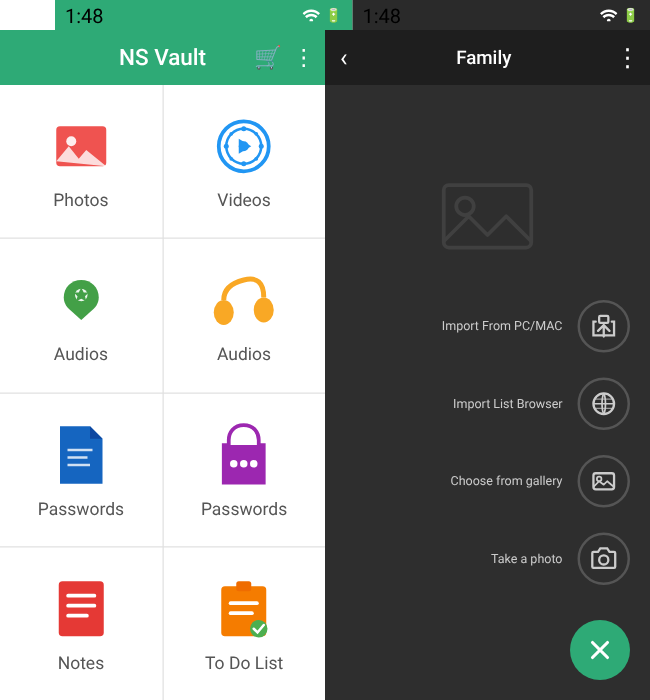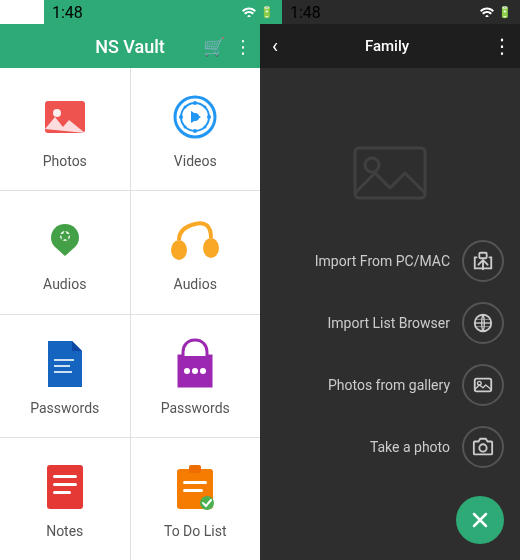--- a/index.html
+++ b/index.html
@@ -156,21 +156,21 @@
 
     .action-row {
       display: flex;
       align-items: center;
       justify-content: space-between;
       width: 100%;
       padding: 8px 0;
     }
     .action-label {
       color: #ccc;
-      font-size: 14px;
+      font-size: 10px;
       text-align: right;
       flex: 1;
     }
     .action-btn {
       width: 42px;
       height: 42px;
       border-radius: 50%;
       border: 2px solid #555;
       display: flex;
       align-items: center;
@@ -381,21 +381,21 @@
             <circle cx="12" cy="12" r="9" stroke="#ccc" stroke-width="2"></circle>
             <path d="M12 3 C10 7 10 17 12 21" stroke="#ccc" stroke-width="1.5"></path>
             <path d="M12 3 C14 7 14 17 12 21" stroke="#ccc" stroke-width="1.5"></path>
             <path d="M3 12 L21 12" stroke="#ccc" stroke-width="1.5"></path>
             <path d="M4 8 L20 8M4 16 L20 16" stroke="#ccc" stroke-width="1" opacity="0.7"></path>
           </svg>
         </div>
       </div>
 
       <div class="action-row">
-        <span class="action-label">Photos from gallery</span>
+        <span class="action-label">Choose from gallery</span>
         <div class="action-btn">
           <svg width="22" height="22" viewBox="0 0 24 24" fill="none">
             <rect x="3" y="5" width="18" height="14" rx="2" stroke="#ccc" stroke-width="2"></rect>
             <circle cx="8" cy="10" r="2" stroke="#ccc" stroke-width="1.5"></circle>
             <path d="M3 17 L8 12 L12 15 L15 12 L21 17" stroke="#ccc" stroke-width="1.5" fill="none" stroke-linejoin="round"></path>
           </svg>
         </div>
       </div>
 
       <div class="action-row">

